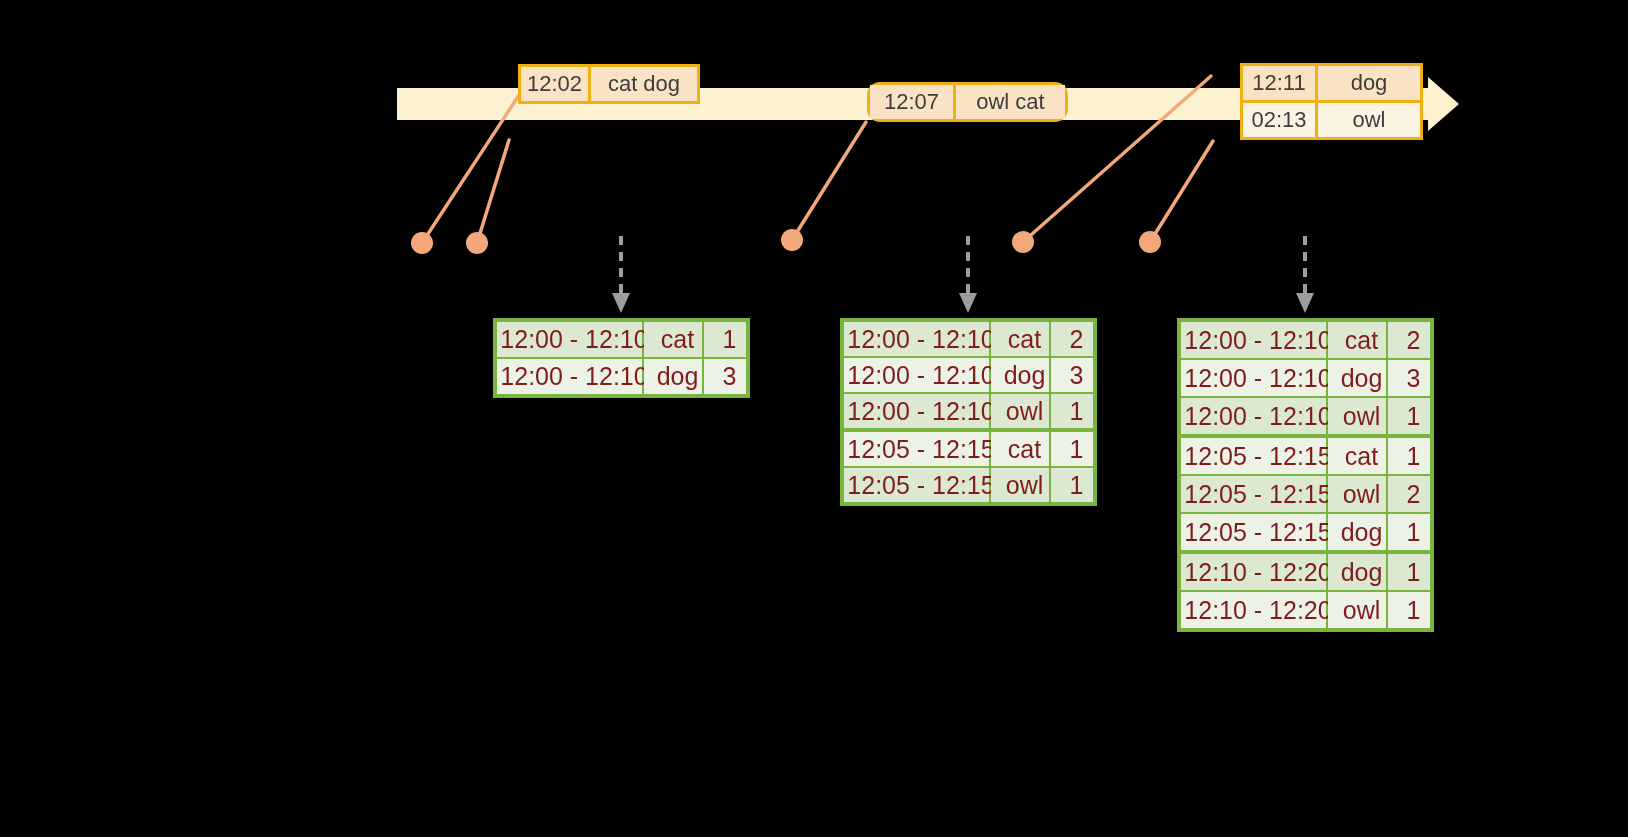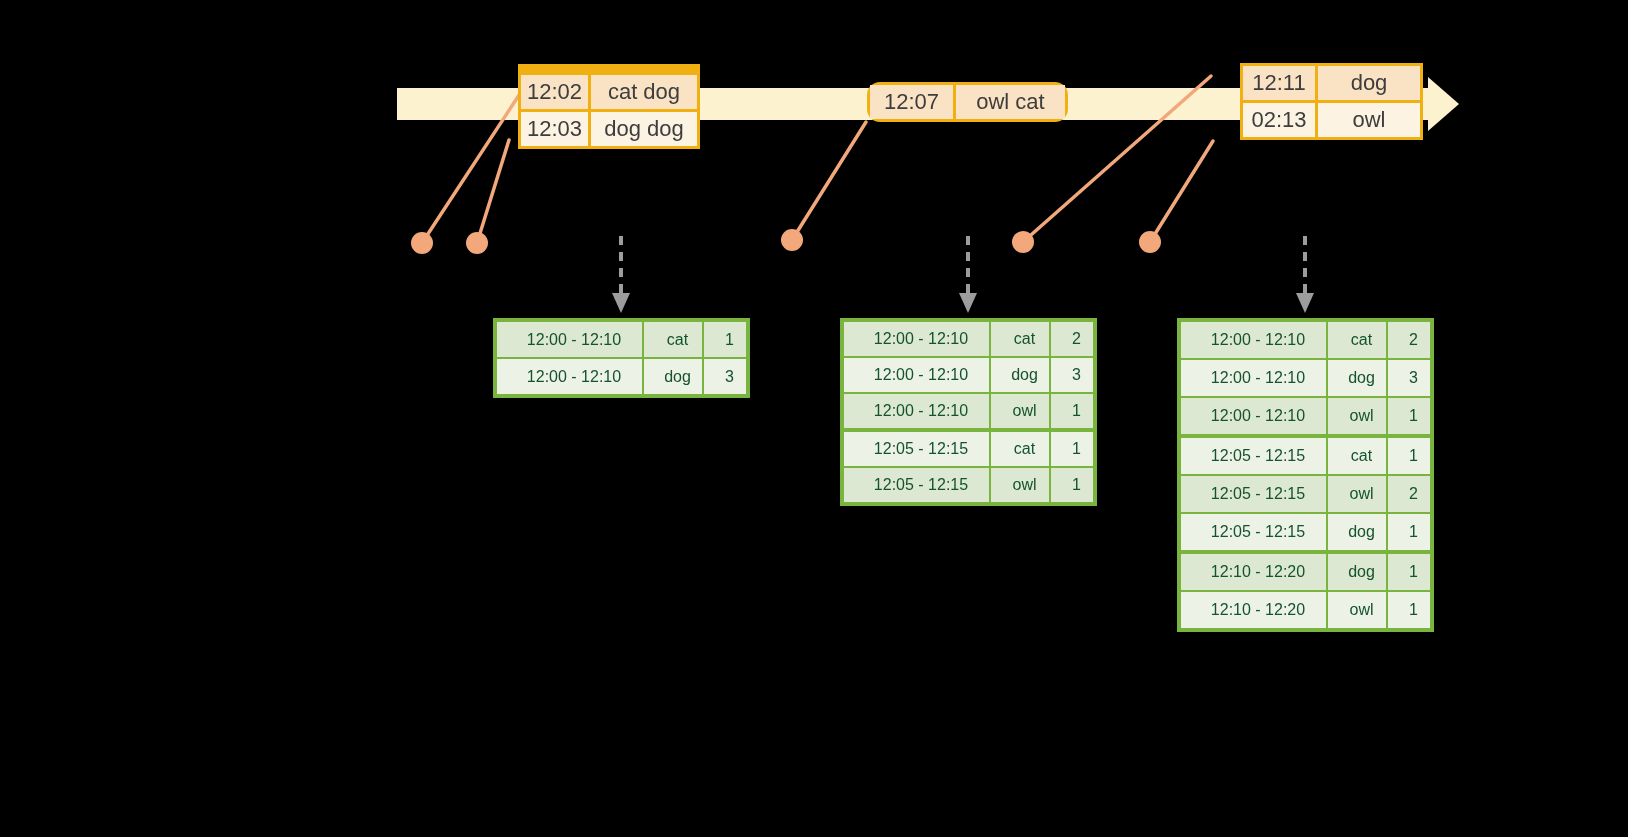--- a/index.html
+++ b/index.html
@@ -20,21 +20,21 @@
   .fill-dark  { background:#fae3c4; }
   .fill-light { background:#fdf3e3; }
 
   
   .result-table { position:absolute; background:#79b43e; padding:4px; }
   .res-row { display:grid; grid-template-columns:145px 58px 42px; gap:2px; margin-top:2px; }
   .res-row:first-child { margin-top:0; }
   .res-row.group-start { margin-top:4px; }
   .res-cell {
     display:flex; align-items:center; justify-content:center;
-    font-size:16px; color:#14532d; white-space:nowrap;padding-left:9px;
+    font-size:25px; color:#7f1d1d; white-space:nowrap;padding-left:9px;
   }
   .t1 .res-cell { height:35px; }
   .t2 .res-cell { height:34px; }
   .t3 .res-cell { height:36px; }
   .g-dark  { background:#dce8d2; }
   .g-light { background:#edf2e6; }
 </style>
 </head>
 <body>
 
@@ -66,27 +66,23 @@
 
       <line x1="968" y1="236" x2="968" y2="296" stroke="#9d9d9d" stroke-width="4" stroke-dasharray="9 7"></line>
       <polygon points="959,293 977,293 968,313" fill="#9d9d9d"></polygon>
 
       <line x1="1305" y1="236" x2="1305" y2="296" stroke="#9d9d9d" stroke-width="4" stroke-dasharray="9 7"></line>
       <polygon points="1296,293 1314,293 1305,313" fill="#9d9d9d"></polygon>
     </g>
   </svg>
 
   <div class="event-table" style="left:518px; top:64px;">
-    <div class="ev-row" style="grid-template-columns:67px 106px;margin-top:8px;">
+    <div class="ev-row" style="grid-template-columns:67px 106px;">
       <div class="ev-cell fill-dark">12:02</div>
       <div class="ev-cell fill-dark">cat dog</div>
-    </div>
-    <div class="ev-row" style="grid-template-columns:67px 106px;">
-      <div class="ev-cell fill-light">12:03</div>
-      <div class="ev-cell fill-light">dog dog</div>
     </div>
   </div>
 
   <div class="event-table" style="left:867px; top:82px;border-radius:13px;">
     <div class="ev-row" style="grid-template-columns:83px 109px;">
       <div class="ev-cell fill-dark">12:07</div>
       <div class="ev-cell fill-dark">owl cat</div>
     </div>
   </div>
 

